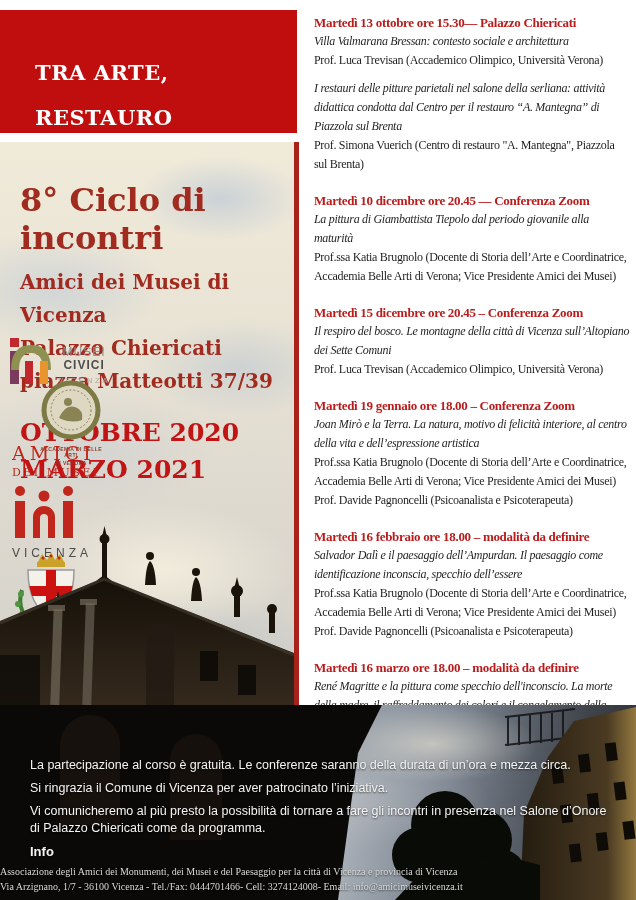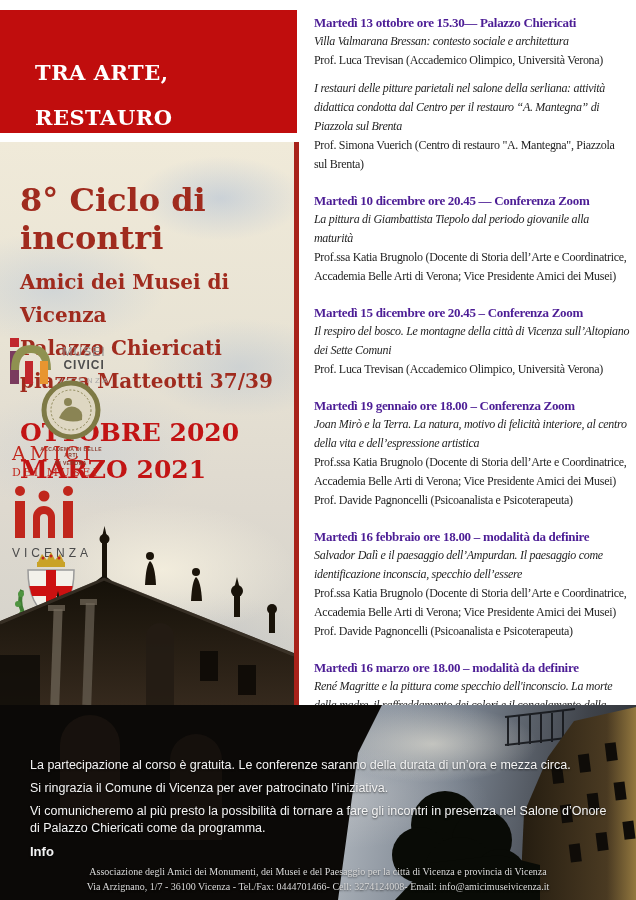--- a/index.html
+++ b/index.html
@@ -55,21 +55,21 @@
   .am-city{color:#4a4a4a;font-size:12px;letter-spacing:4px;margin-top:4px;font-family:"Liberation Sans",sans-serif;}
 
   #logo-stemma{left:14px;top:408px;}
 
   
   #events{
     left:314px;top:13px;width:316px;
     font-size:12px;line-height:19px;letter-spacing:-.3px;color:#1f1f1f;
   }
   .event{margin-bottom:17px;}
-  .evt-heading{font-weight:bold;font-size:13px;color:#4c1d95;}
+  .evt-heading{font-weight:bold;font-size:13px;color:#b91c1c;}
   .evt-title{font-style:italic;}
   .evt-gap{height:9px;}
 
   
   #bottom-photo{
     left:0;top:705px;width:636px;height:195px;overflow:hidden;
     background:
       radial-gradient(ellipse 150px 55px at 68% 20%, rgba(238,233,218,.6), transparent 70%),
       radial-gradient(ellipse 220px 70px at 52% 48%, rgba(205,205,205,.35), transparent 72%),
       radial-gradient(ellipse 260px 90px at 46% 12%, rgba(110,120,135,.55), transparent 75%),
@@ -79,21 +79,21 @@
 
   #info{
     left:30px;top:52px;width:582px;
     color:#f4f4f4;font-family:"Liberation Sans",sans-serif;font-size:12.5px;line-height:17px;
     text-shadow:0 1px 2px rgba(0,0,0,.6);
   }
   #info-title{font-weight:bold;font-size:13px;margin-bottom:3px;}
   .info-p{margin:0 0 6px 0;hyphens:manual;}
 
   #footer{
-    left:0;bottom:6px;width:636px;text-align:center;
+    left:0;bottom:6px;width:636px;
     color:#d9d9d9;font-family:"Liberation Serif",serif;font-size:10px;line-height:15px;
     text-shadow:0 1px 2px rgba(0,0,0,.6);
   }
 </style>
 </head>
 <body>
 
 <div class="abs" id="page" style="inset:0;">
 
   <div class="abs" id="banner">

